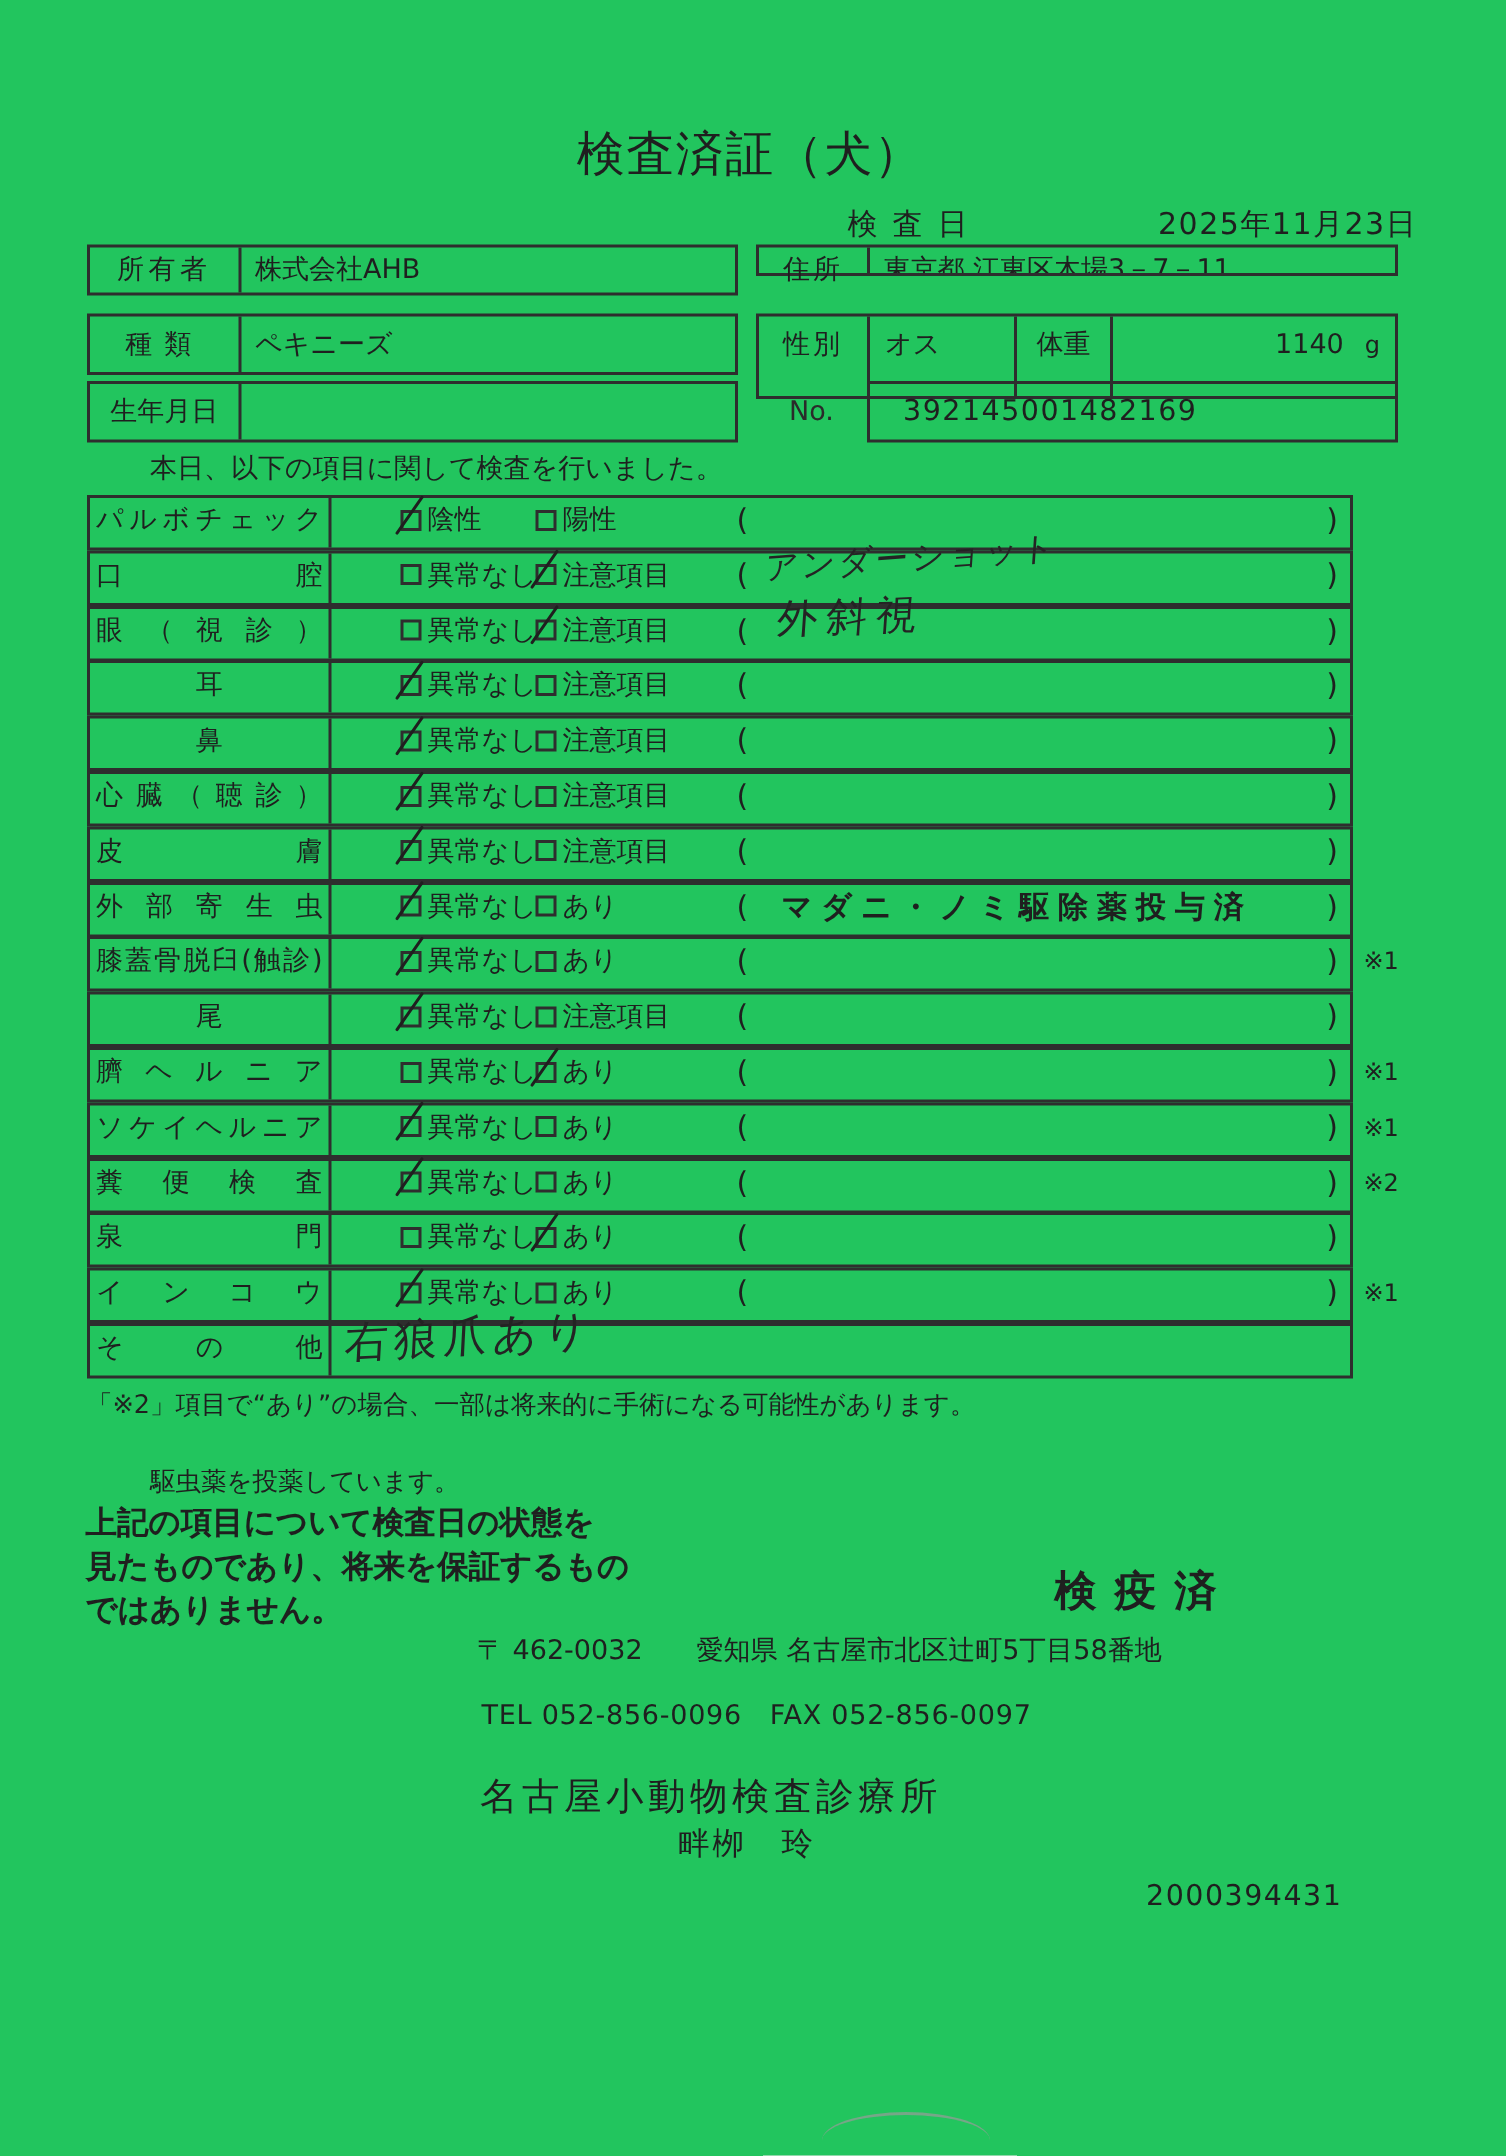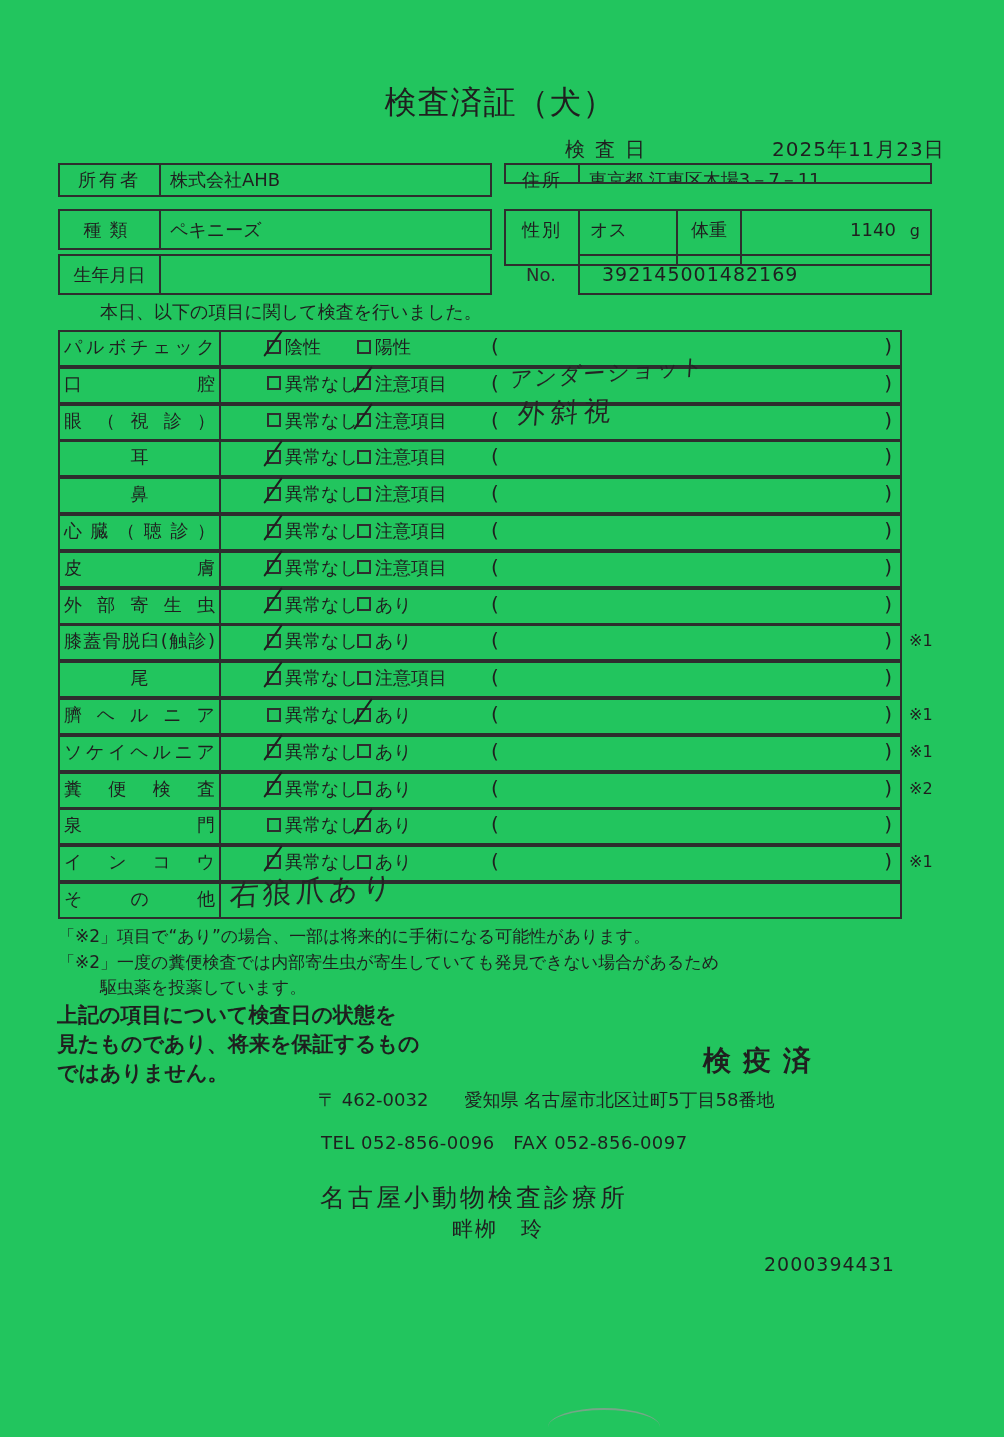--- a/index.html
+++ b/index.html
@@ -249,20 +249,21 @@
             <span class="cb">
               <span class="tick"></span>
             </span>
             <span class="olab">異常なし</span>
           </span>
           <span class="grp grp2">
             <span class="cb"></span>
             <span class="olab">あり</span>
           </span>
           <span class="popen">(</span>
+          <span class="pprint">マダニ・ノミ駆除薬投与済</span>
           <span class="pclose">)</span>
         </div>
       </div>
       <div class="crow" style="top: 624.4px;">
         <div class="clab j">膝蓋骨脱臼(触診)</div>
         <div class="cbody">
           <span class="grp grp1">
             <span class="cb">
               <span class="tick"></span>
             </span>
@@ -385,21 +386,20 @@
       </div>
       <div class="crow" style="top: 882px;">
         <div class="clab j">その他</div>
         <div class="cbody">
           <span class="other-hand">右狼爪あり</span>
         </div>
       </div>
     </div>
 
   <div class="fn" id="fn1">「※2」項目で“あり”の場合、一部は将来的に手術になる可能性があります。</div>
-  <div class="fn" id="fn2">「※2」一度の糞便検査では内部寄生虫が寄生していても発見できない場合があるため</div>
   <div class="fn" id="fn3">駆虫薬を投薬しています。</div>
 
   <div id="disclaimer">上記の項目について検査日の状態を
 見たものであり、将来を保証するもの
 ではありません。</div>
   <div id="stamp">検疫済</div>
   <div id="addr">〒 462-0032　　愛知県 名古屋市北区辻町5丁目58番地</div>
   <div id="tel">TEL 052-856-0096　FAX 052-856-0097</div>
   <div id="clinic">名古屋小動物検査診療所</div>
   <div id="examiner">畔栁　玲</div>

